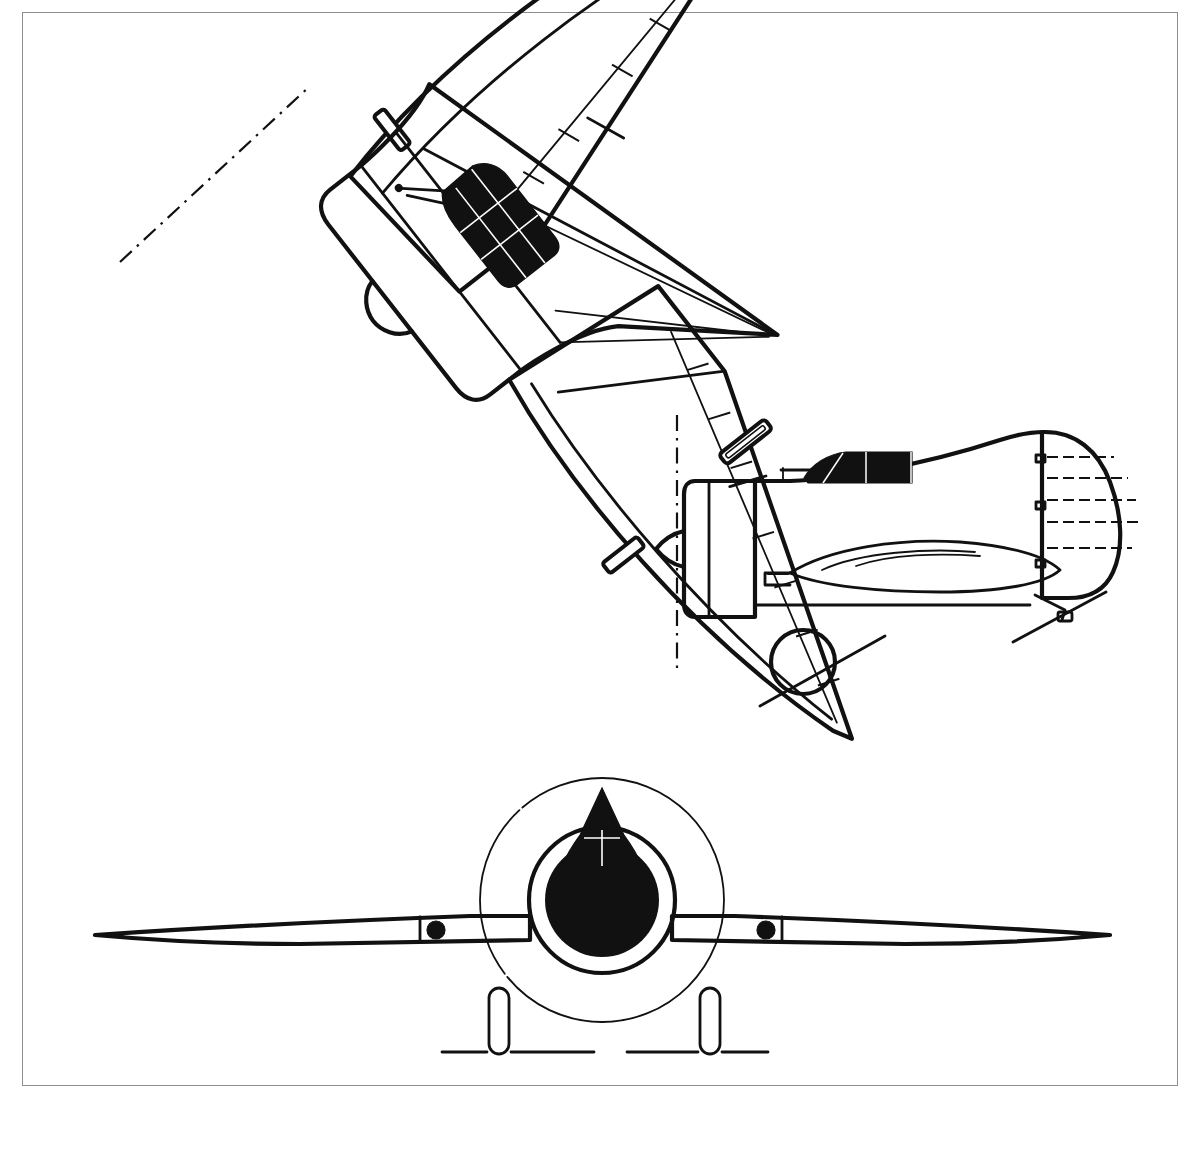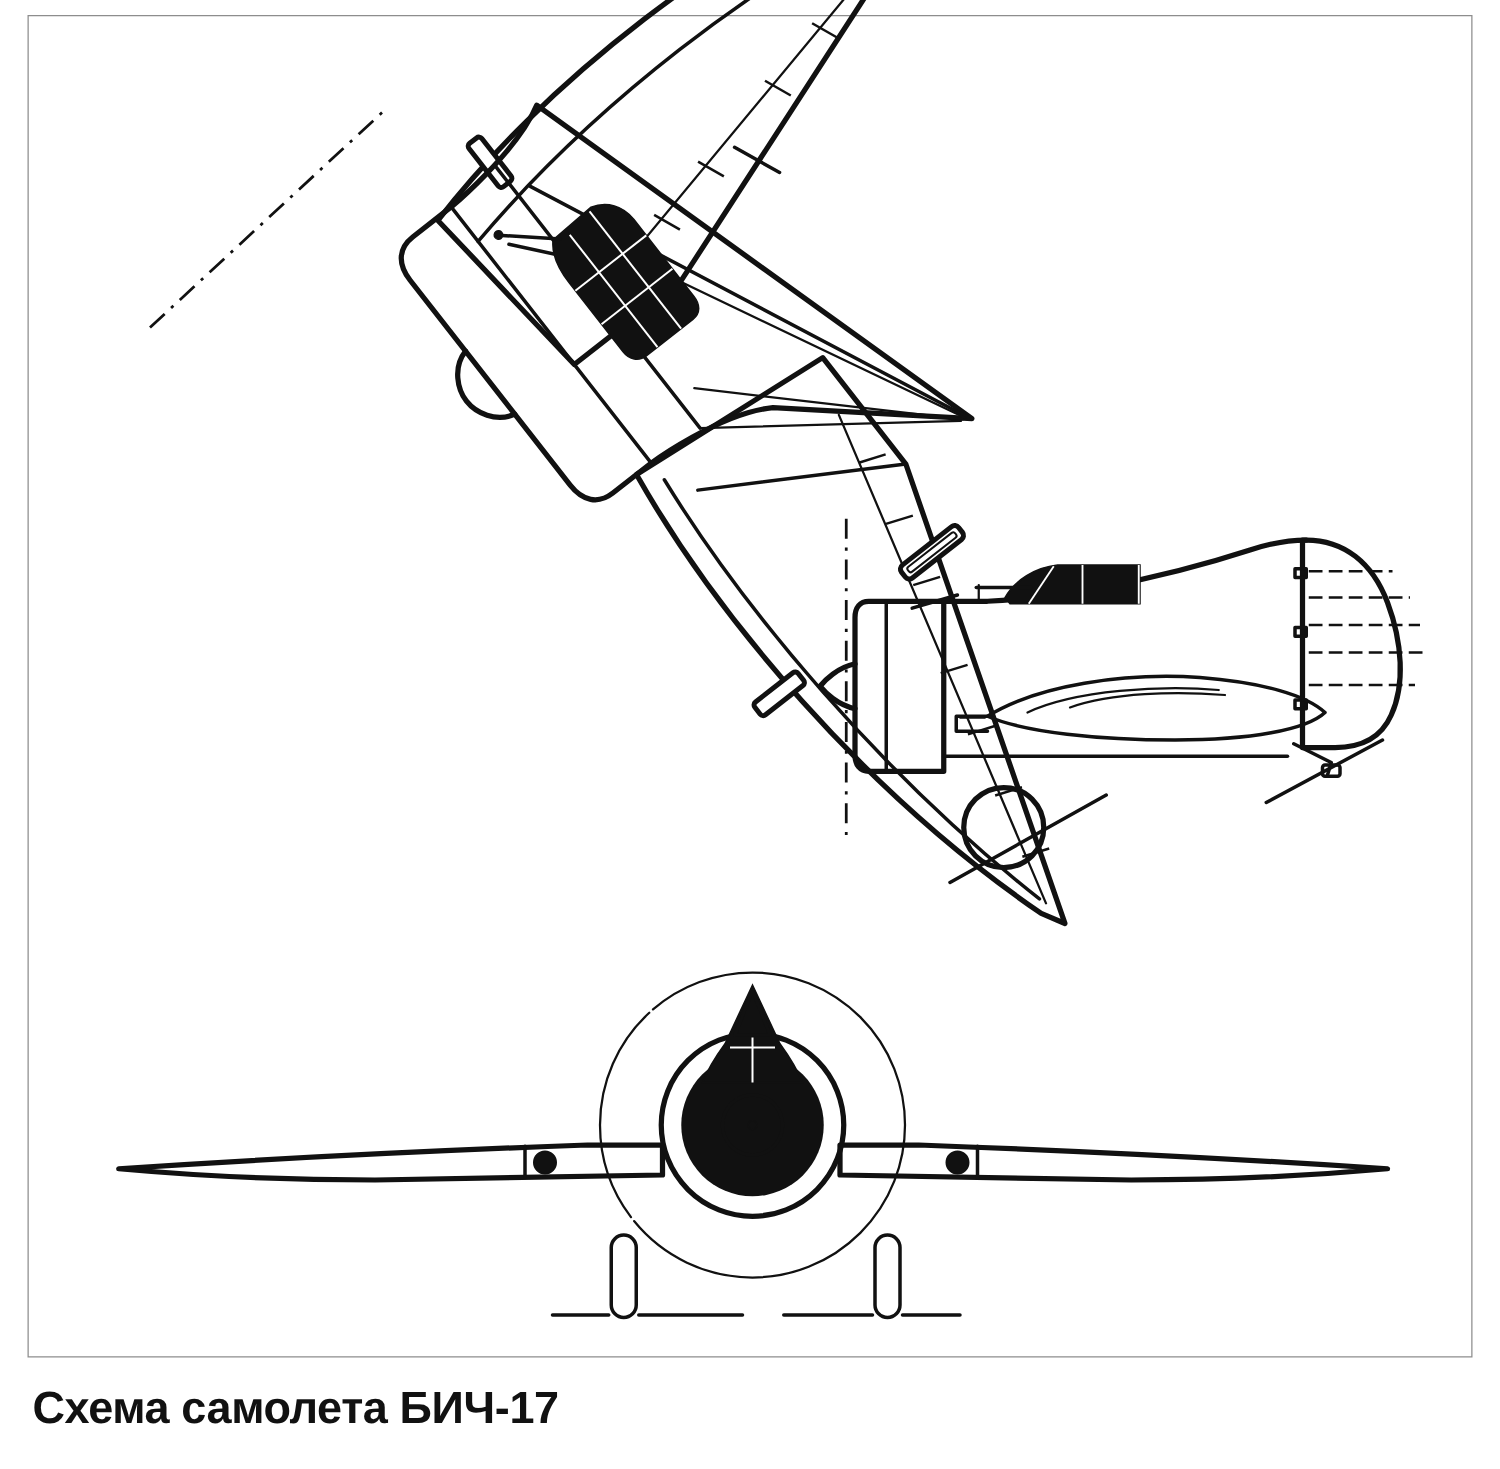--- a/index.html
+++ b/index.html
@@ -305,15 +305,14 @@
       <rect class="ln med" x="700" y="988" width="20" height="66" rx="10" fill="#ffffff"></rect>
 
       <line class="ln med" x1="442" y1="1052" x2="487" y2="1052"></line>
       <line class="ln med" x1="511" y1="1052" x2="594" y2="1052"></line>
       <line class="ln med" x1="627" y1="1052" x2="698" y2="1052"></line>
       <line class="ln med" x1="722" y1="1052" x2="768" y2="1052"></line>
     </g>
 
   </svg>
 
-  <div id="caption">Схема самолета БИЧ-17</div>
 
 </div>
 
 </body></html>

